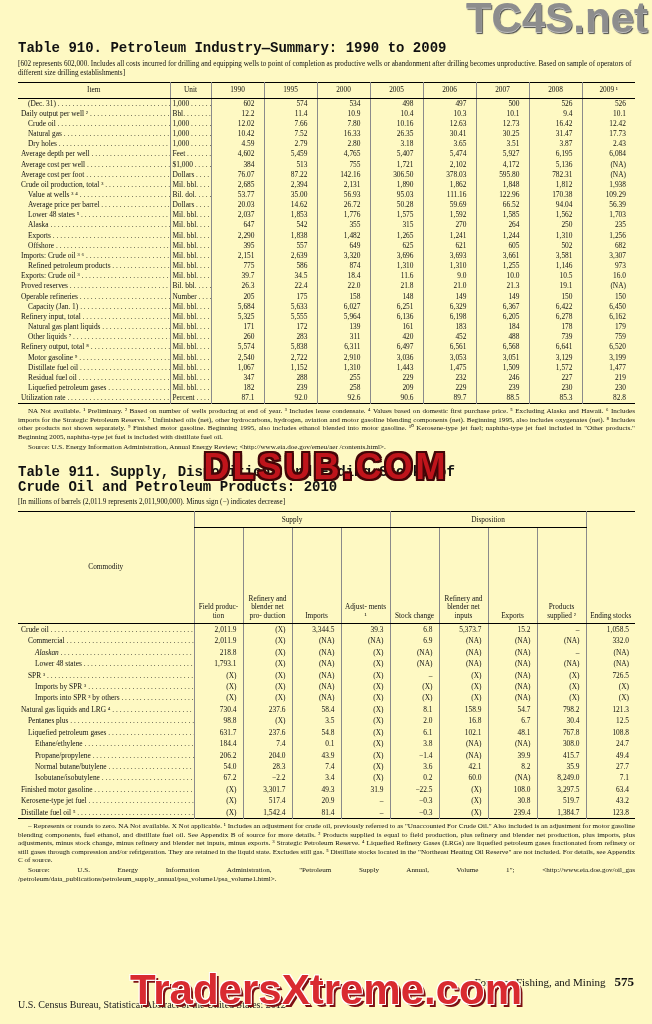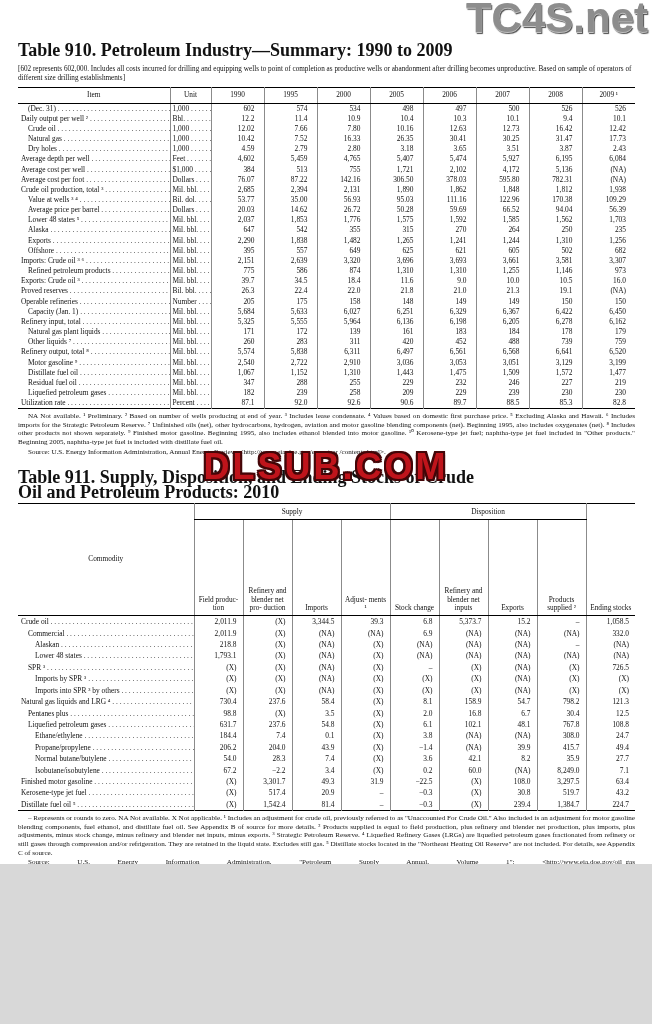--- a/index.html
+++ b/index.html
@@ -1,20 +1,20 @@
 <!DOCTYPE html>
 <html><head>
 <meta charset="utf-8">
 <style>
   html,body{margin:0;padding:0;background:#d8d8d8;}
-  .page{position:relative;width:652px;height:864px;background:#ffffff;overflow:hidden;
+  .page{position:relative;width:652px;height:1024px;background:#fef9c3;overflow:hidden;
         box-sizing:border-box;padding:40px 17px 0 18px;
         font-family:"Liberation Serif",serif;color:#111;}
   
-  .t-title{font-size:18px;font-weight:bold;margin:0 0 4px 0;}
+  .t-title{font-size:14px;font-weight:bold;margin:0 0 4px 0;font-family:Liberation Mono, monospace;}
   .t-title.t2{margin-top:14px;max-width:470px;line-height:14.5px;}
   .t-note{font-size:7.2px;line-height:8.8px;margin:0 0 4px 0;}
   
   table.tbl{border-collapse:collapse;table-layout:fixed;width:617px;
             border-top:1.4px solid #000;border-bottom:1.4px solid #000;}
   .tbl th{font-weight:normal;font-size:7.3px;line-height:8.8px;padding:1px 2px;}
   .tbl thead th{border-bottom:1px solid #000;}
   .tbl th,.tbl td{border-left:1px solid #8b8b8b;}
   .tbl th.nb,.tbl td.item{border-left:none;}
   .tbl td{font-size:7.4px;padding:0 1px;vertical-align:bottom;}
@@ -441,20 +441,21 @@
           <td class="val">85.3</td>
           <td class="val">82.8</td>
         </tr>
       </tbody>
   </table>
 
   <p class="fn">NA Not available. ¹ Preliminary. ² Based on number of wells producing at end of year. ³ Includes lease condensate. ⁴ Values based on domestic first purchase price. ⁵ Excluding Alaska and Hawaii. ⁶ Includes imports for the Strategic Petroleum Reserve. ⁷ Unfinished oils (net), other hydrocarbons, hydrogen, aviation and motor gasoline blending components (net). Beginning 1995, also includes oxygenates (net). ⁸ Includes other products not shown separately. ⁹ Finished motor gasoline. Beginning 1995, also includes ethanol blended into motor gasoline. ¹⁰ Kerosene-type jet fuel; naphtha-type jet fuel included in "Other products." Beginning 2005, naphtha-type jet fuel is included with distillate fuel oil.</p>
   <p class="fn src">Source: U.S. Energy Information Administration, Annual Energy Review; &lt;http://www.eia.doe.gov/emeu/aer /contents.html&gt;.</p>
 
   <h1 class="t-title t2">Table 911. Supply, Disposition, and Ending Stocks of Crude Oil and Petroleum Products: 2010</h1>
+  <p class="t-note">[In millions of barrels (2,011.9 represents 2,011,900,000). Minus sign (−) indicates decrease]</p>
 
   <table class="tbl t911">
     <colgroup>
       <col style="width:176px">
         <col span="8" style="width:49px">
         <col style="width:49px">
     </colgroup>
     <thead>
       <tr>
         <th rowspan="2" class="nb h-commodity">Commodity</th>
@@ -492,21 +493,21 @@
           <td class="val">(X)</td>
           <td class="val">(NA)</td>
           <td class="val">(NA)</td>
           <td class="val">6.9</td>
           <td class="val">(NA)</td>
           <td class="val">(NA)</td>
           <td class="val">(NA)</td>
           <td class="val">332.0</td>
         </tr>
         <tr>
-          <td class="item" style="padding-left: 17px;"><span class="lbl">Alaskan</span><span class="dots"></span></td>
+          <td class="item" style="padding-left: 17px; font-style: italic;"><span class="lbl">Alaskan</span><span class="dots"></span></td>
           <td class="val">218.8</td>
           <td class="val">(X)</td>
           <td class="val">(NA)</td>
           <td class="val">(X)</td>
           <td class="val">(NA)</td>
           <td class="val">(NA)</td>
           <td class="val">(NA)</td>
           <td class="val">–</td>
           <td class="val">(NA)</td>
         </tr>
@@ -669,21 +670,21 @@
         <tr>
           <td class="item" style="padding-left: 3px;"><span class="lbl">Distillate fuel oil ⁵</span><span class="dots"></span></td>
           <td class="val">(X)</td>
           <td class="val">1,542.4</td>
           <td class="val">81.4</td>
           <td class="val">–</td>
           <td class="val">−0.3</td>
           <td class="val">(X)</td>
           <td class="val">239.4</td>
           <td class="val">1,384.7</td>
-          <td class="val">224.7</td>
+          <td class="val">123.8</td>
         </tr>
       </tbody>
   </table>
 
   <p class="fn">– Represents or rounds to zero. NA Not available. X Not applicable. ¹ Includes an adjustment for crude oil, previously referred to as "Unaccounted For Crude Oil." Also included is an adjustment for motor gasoline blending components, fuel ethanol, and distillate fuel oil. See Appendix B of source for more details. ² Products supplied is equal to field production, plus refinery and blender net production, plus imports, plus adjustments, minus stock change, minus refinery and blender net inputs, minus exports. ³ Strategic Petroleum Reserve. ⁴ Liquefied Refinery Gases (LRGs) are liquefied petroleum gases fractionated from refinery or still gases through compression and/or refrigeration. They are retained in the liquid state. Excludes still gas. ⁵ Distillate stocks located in the "Northeast Heating Oil Reserve" are not included. For details, see Appendix C of source.</p>
   <p class="fn src">Source: U.S. Energy Information Administration, "Petroleum Supply Annual, Volume 1"; &lt;http://www.eia.doe.gov/oil_gas /petroleum/data_publications/petroleum_supply_annual/psa_volume1/psa_volume1.html&gt;.</p>
 
   <div class="footer-right">
     <span>Forestry, Fishing, and Mining</span><span class="pg">575</span>
   </div>

